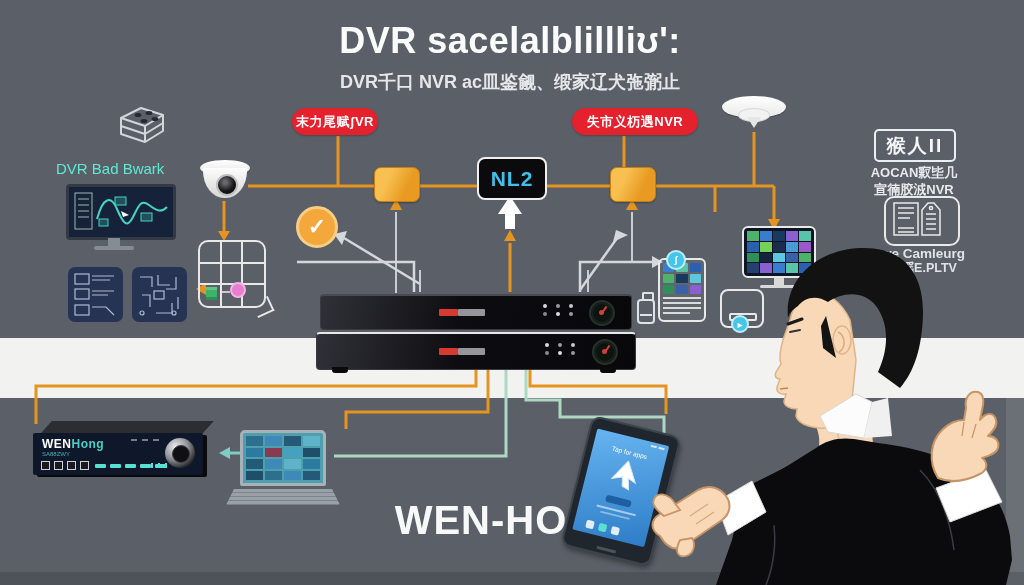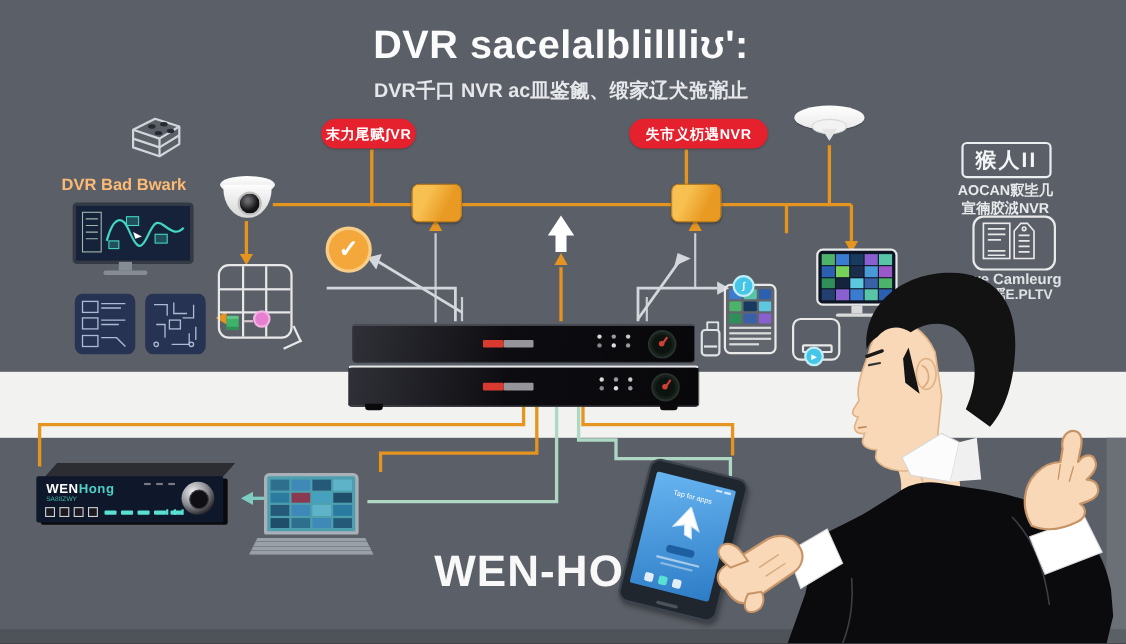--- a/index.html
+++ b/index.html
@@ -21,21 +21,21 @@
   
   .nl2{left:477px;top:157px;width:66px;height:39px;background:#0b0b0e;border:2px solid #f0f0f0;
        border-radius:8px;display:flex;align-items:center;justify-content:center;z-index:6;
        color:#3fc0ea;font-size:21px;font-weight:800;letter-spacing:1px;}
   .node{width:44px;height:33px;border-radius:7px;z-index:6;border:1px solid #c87f12;
         background:linear-gradient(115deg,#f8c051 30%,#e89a22 70%);box-shadow:0 1px 2px rgba(0,0,0,.3);}
   .check{left:296px;top:206px;width:36px;height:36px;border-radius:50%;background:#f4a83c;
          border:3px solid #f8cd86;display:flex;align-items:center;justify-content:center;
          color:#fff;font-size:22px;font-weight:800;z-index:6;}
   
-  .caption-left{left:56px;top:160px;width:154px;color:#fdba74;font-size:15px;font-weight:700;z-index:6;}
+  .caption-left{left:56px;top:160px;width:154px;color:#5eead4;font-size:15px;font-weight:400;z-index:6;}
   .monitor{left:66px;top:184px;width:104px;height:50px;background:#343a43;border-radius:4px;
            padding:3px;z-index:6;}
   .mon-stand{left:108px;top:238px;width:12px;height:8px;background:#868c94;z-index:6;}
   .mon-base{left:94px;top:246px;width:40px;height:4px;background:#868c94;border-radius:2px;z-index:6;}
   .circ{top:267px;width:55px;height:55px;background:#273352;border-radius:7px;z-index:6;}
   .dome{left:200px;top:160px;width:50px;height:40px;z-index:6;}
   .dome .cap{position:absolute;left:0;top:0;width:50px;height:16px;border-radius:50%;
              background:linear-gradient(#ffffff,#e3e3e3);box-shadow:0 1px 1px rgba(0,0,0,.2);}
   .dome .body{position:absolute;left:3px;top:8px;width:44px;height:30px;
               border-radius:0 0 48% 48%/0 0 90% 90%;background:linear-gradient(#fdfdfd,#d6d6d6);}
@@ -293,20 +293,23 @@
     <span class="pstem"></span>
     <span class="ptile"></span>
   </div>
 
   <div class="abs check">
     <span>✓</span>
     </div>
 
   <div class="abs node" style="left:374px;top:167px"></div>
   <div class="abs node" style="left:610px;top:167px"></div>
+  <div class="abs nl2">
+    <span>NL2</span>
+    </div>
 
   <div class="abs saucer">
     <div class="top"></div>
     <div class="mid"></div>
     <div class="fun"></div>
   </div>
 
   <div class="abs dvr" style="left:320px;top:294px;width:310px;height:33px">
     <span class="redbar" style="left:118px;top:13px"></span>
     <span class="graybar" style="left:137px;top:13px"></span>

